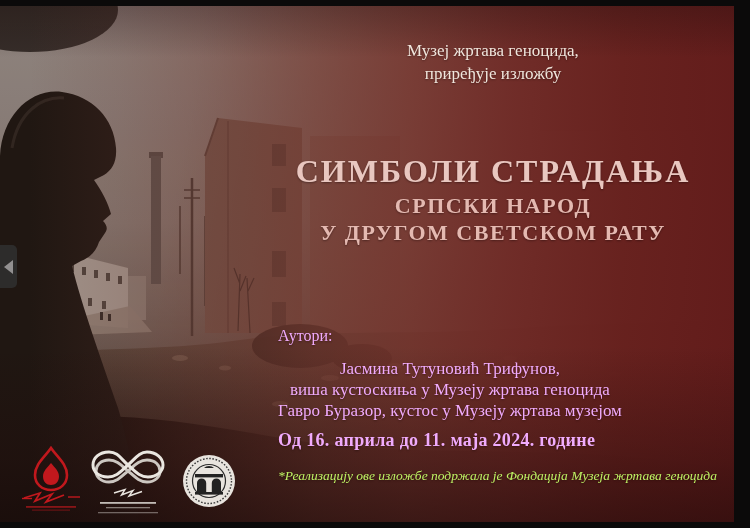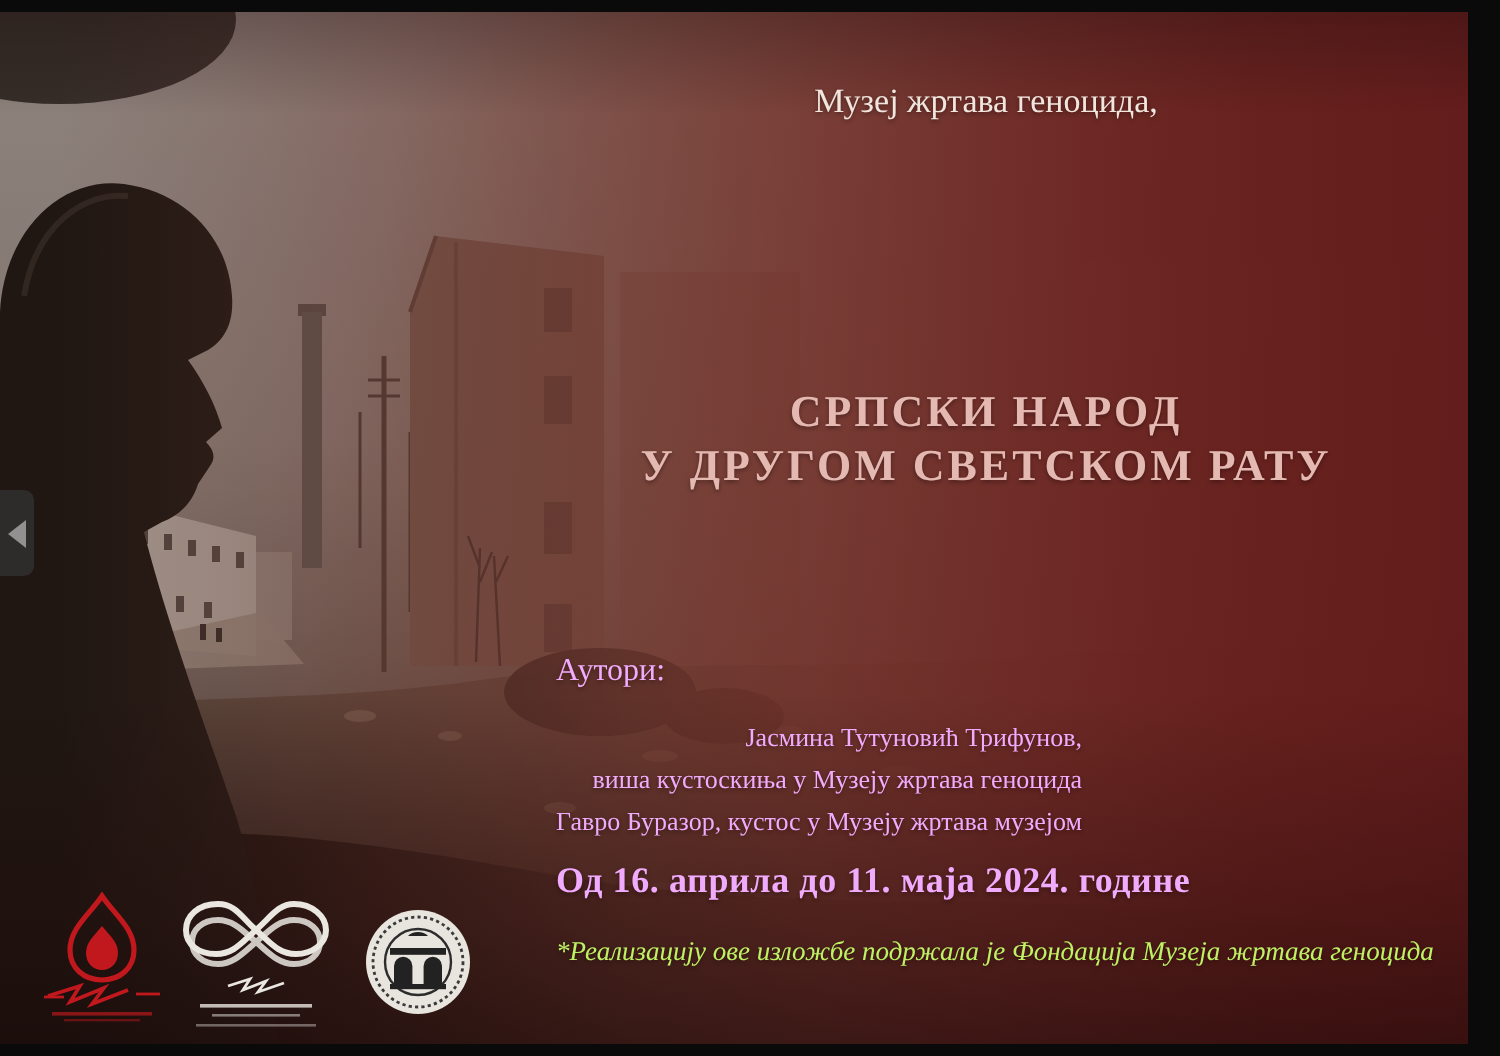--- a/index.html
+++ b/index.html
@@ -29,21 +29,21 @@
   .txt{position:absolute;color:#f0abfc;text-shadow:0 1px 2px rgba(20,5,5,.4);}
   .col{left:270px;width:446px;text-align:center;}
   .credits{top:33px;font-size:17px;line-height:23px;color:#f0e6dd;}
   .title{top:146px;font-size:32px;line-height:38px;font-weight:bold;
          letter-spacing:2px;color:#e9c7c0;}
   .sub1{top:187px;font-size:22px;line-height:26px;font-weight:bold;
         letter-spacing:1.5px;color:#e4b9b1;}
   .sub2{top:214px;font-size:22px;line-height:26px;font-weight:bold;
         letter-spacing:1.5px;color:#e4b9b1;}
   .authors-heading{left:278px;top:321px;font-size:16px;}
-  .authors-lines{left:278px;top:352px;font-size:13px;line-height:21px;text-align:right;}
+  .authors-lines{left:278px;top:352px;font-size:17px;line-height:21px;text-align:center;}
   .dates{left:278px;top:424px;font-size:18px;font-weight:bold;letter-spacing:.3px;}
   .footnote{left:278px;top:462px;font-size:13.5px;font-style:italic;color:#bef264;}
 
   .logos{position:absolute;left:20px;top:440px;width:215px;height:70px;display:flex;
          align-items:flex-start;gap:6px;}
   .logo{position:relative;}
 
   .prev-btn{
     position:absolute;left:0;top:245px;width:17px;height:43px;
     background:#2d2c2b;border-radius:0 5px 5px 0;cursor:pointer;
@@ -152,22 +152,24 @@
     </svg>
 
     <div class="layer tint"></div>
     <div class="layer wash-b"></div>
     <div class="layer wash-a"></div>
     <div class="layer shade-bottom"></div>
     <div class="layer shade-top"></div>
 
     <div class="txt col credits">
       <div>Музеј жртава геноцида,</div>
+      <div>приређује изложбу</div>
     </div>
 
+    <div class="txt col title">СИМБОЛИ СТРАДАЊА</div>
     <div class="txt col sub2">У ДРУГОМ СВЕТСКОМ РАТУ</div>
     <div class="txt col sub1">СРПСКИ НАРОД</div>
 
     <div class="txt authors-heading">Аутори:</div>
     <div class="txt authors-lines">
       <div>Јасмина Тутуновић Трифунов,</div>
       <div>виша кустоскиња у Музеју жртава геноцида</div>
       <div>Гавро Буразор, кустос у Музеју жртава музејом</div>
     </div>
 

